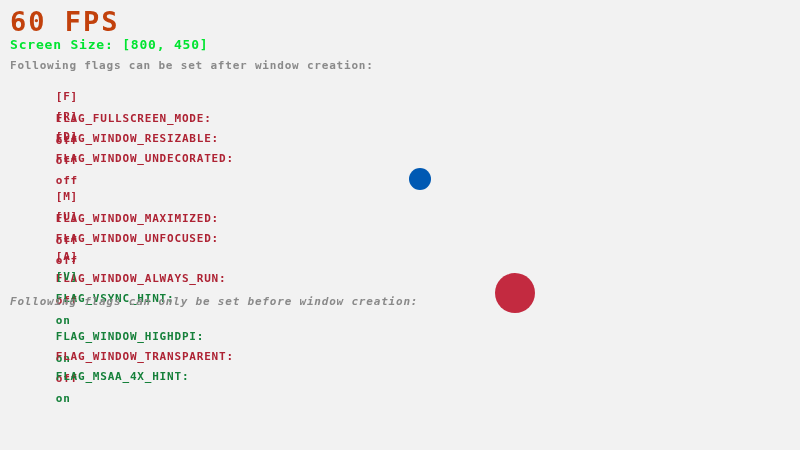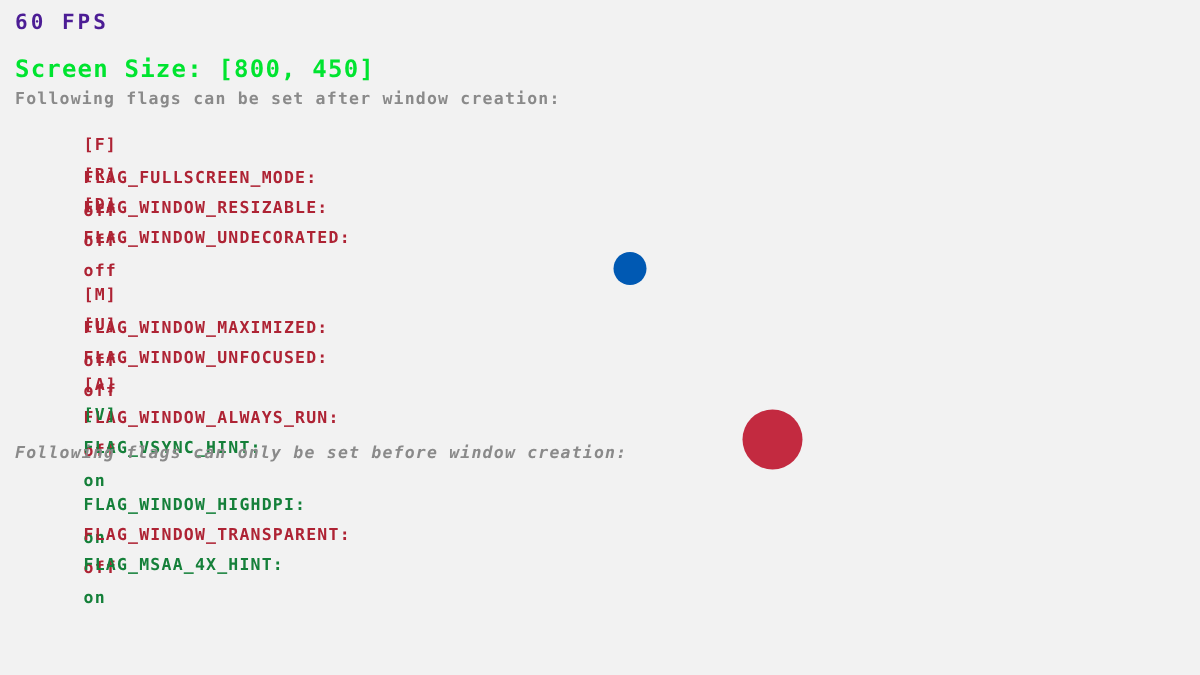--- a/index.html
+++ b/index.html
@@ -31,29 +31,29 @@
     position: absolute;
     white-space: pre;
     letter-spacing: 0.5px;
     font-weight: bold;
     line-height: 1;
   }
 
   #fps-counter {
     left: 10px;
     top: 8px;
-    font-size: 14px;
-    color: #4c1d95;
+    font-size: 27px;
+    color: #c2410c;
     letter-spacing: 2px;
   }
 
   #screen-size-label {
     left: 10px;
     top: 38px;
-    font-size: 16px;
+    font-size: 13px;
     color: #00e430;
     letter-spacing: 0.8px;
   }
 
   .section-heading {
     font-size: 11px;
     color: #8a8a8a;
     letter-spacing: 0.8px;
     left: 10px;
   }

